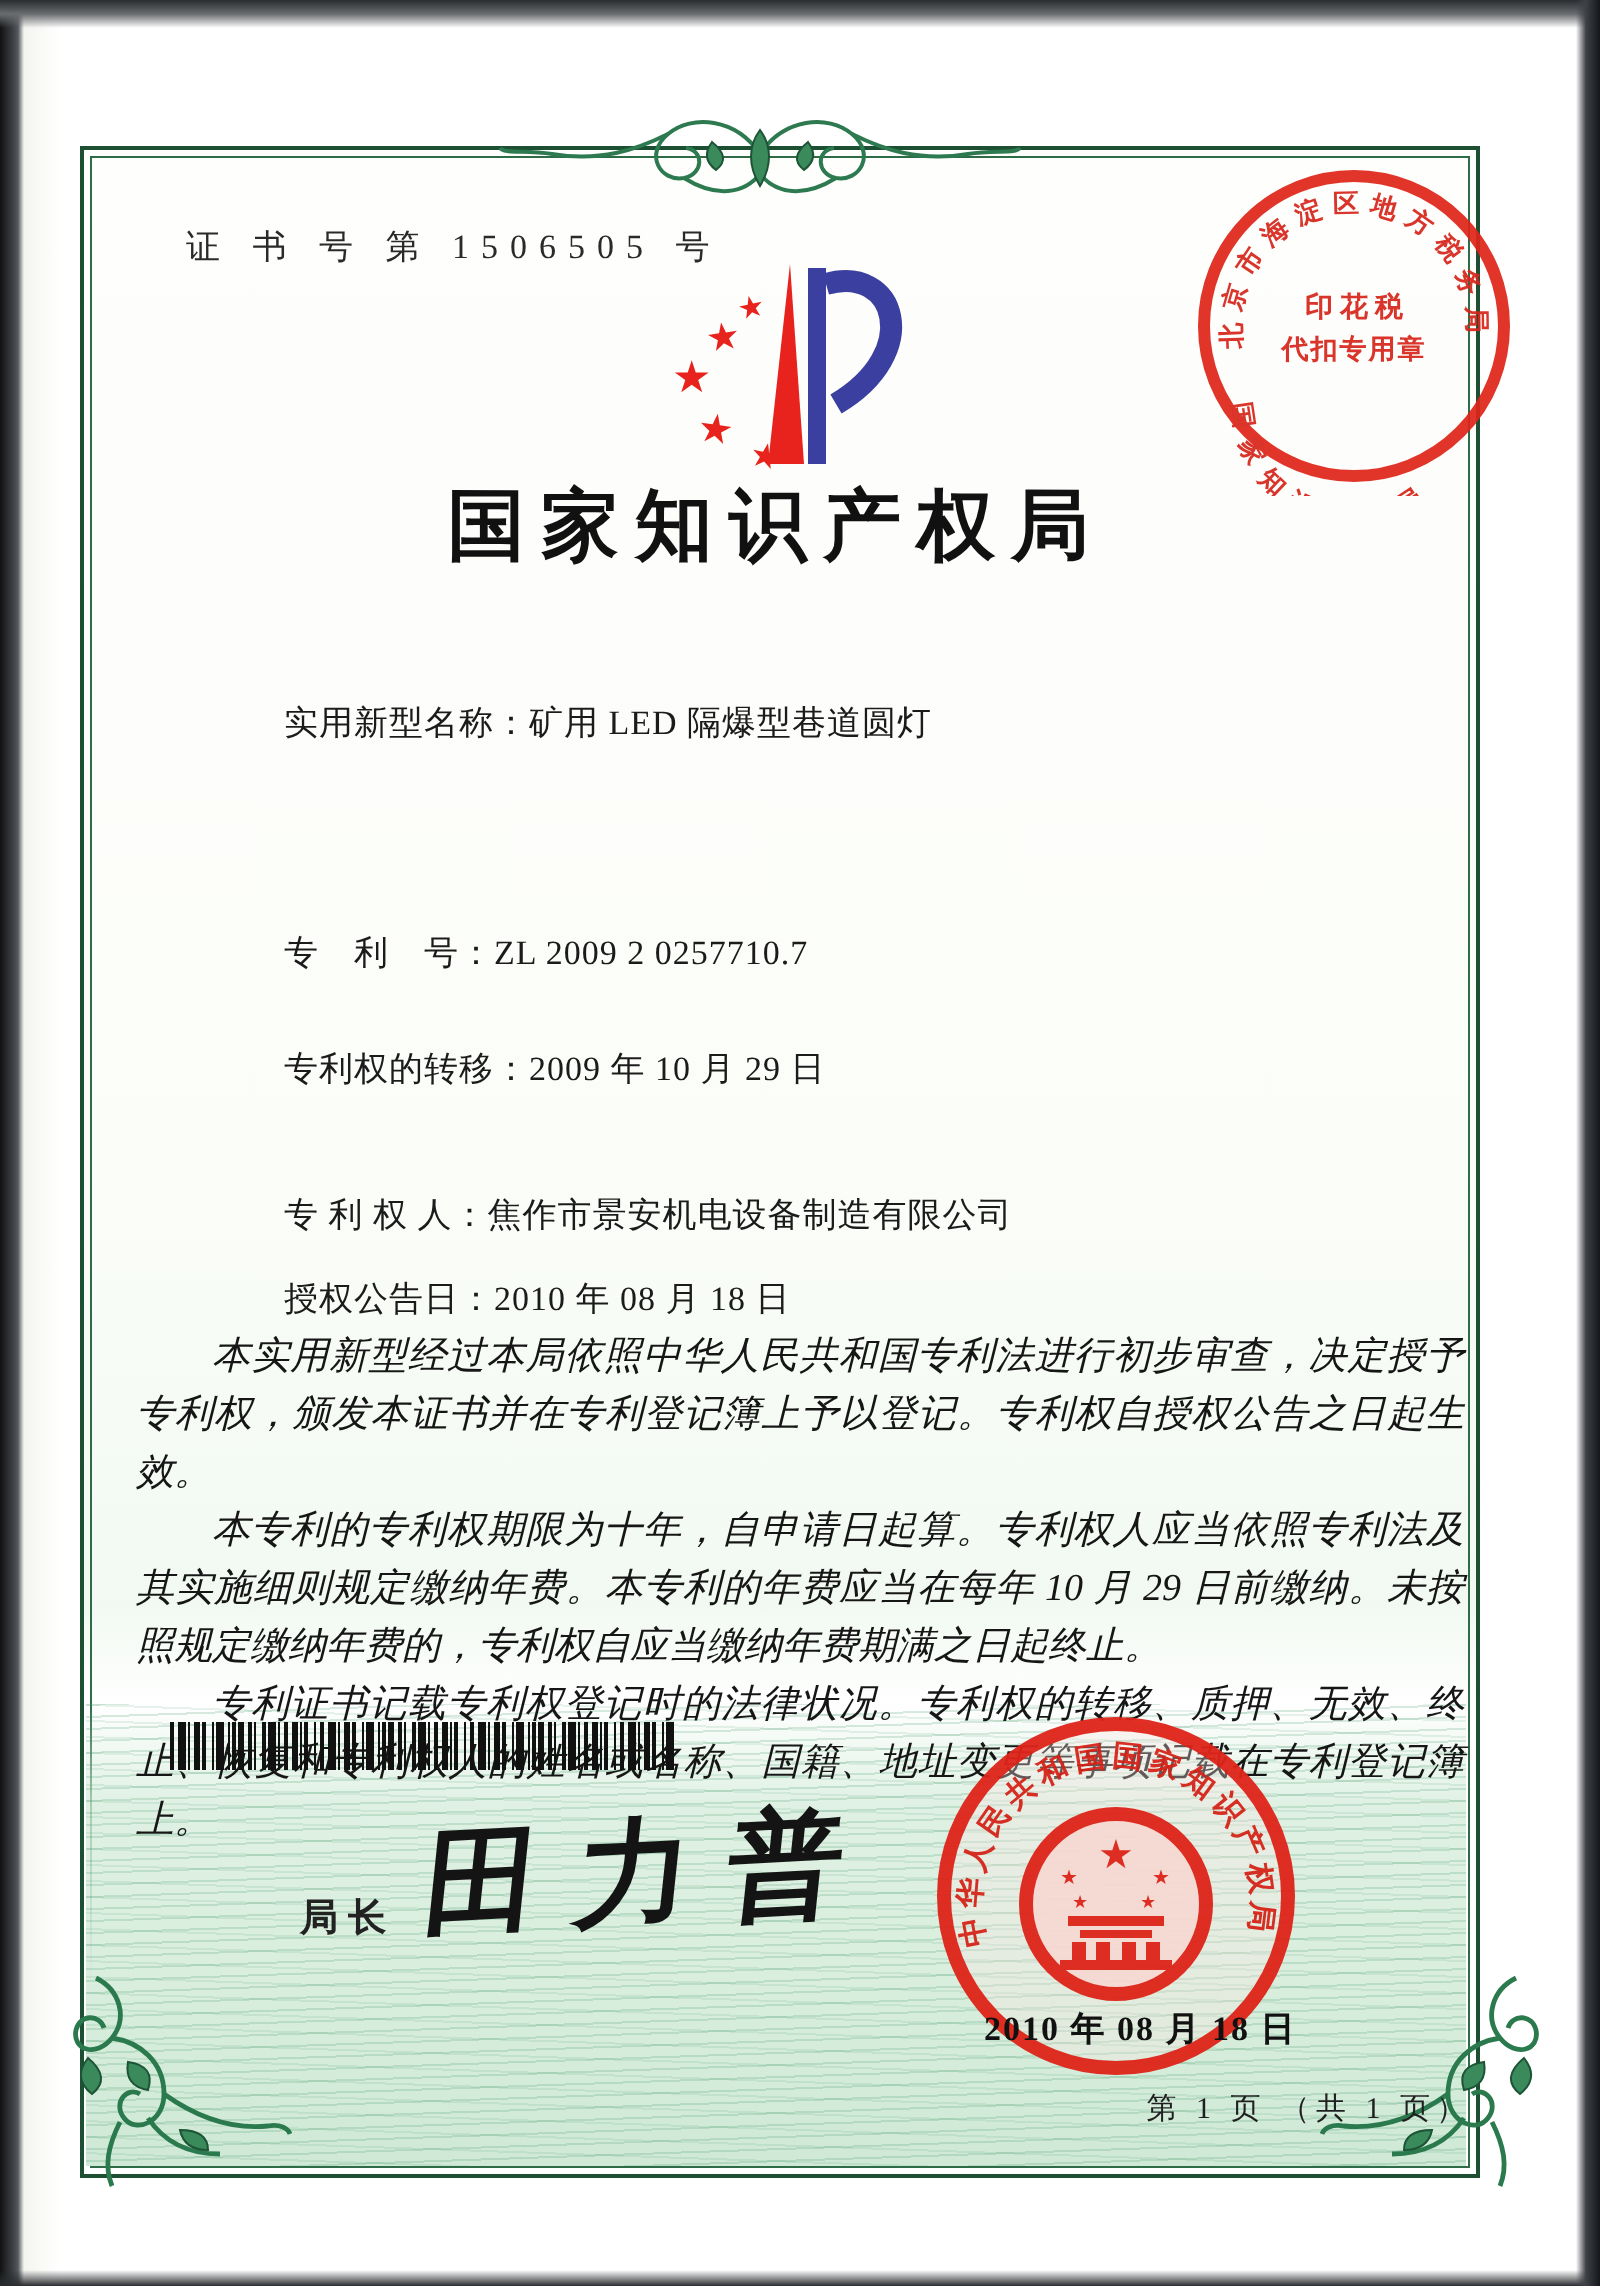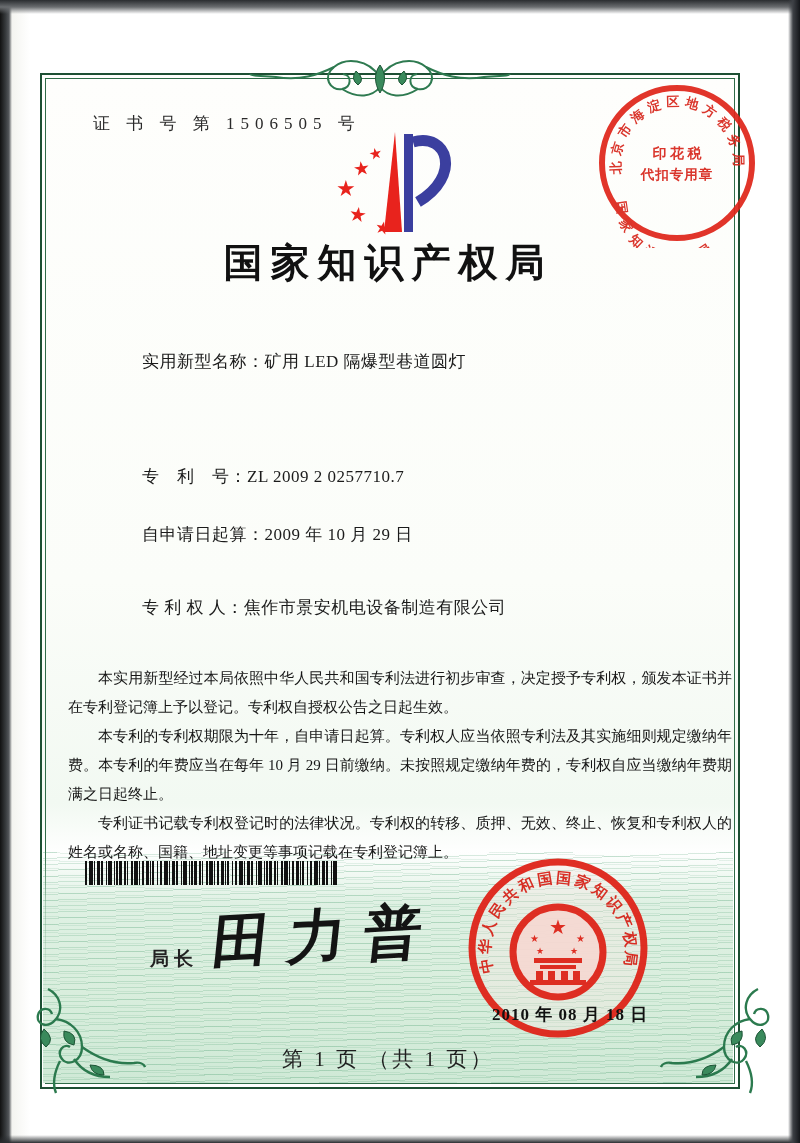--- a/index.html
+++ b/index.html
@@ -22,30 +22,30 @@
           repeating-linear-gradient(182deg, rgba(60,150,100,.12) 0 1px, rgba(60,150,100,0) 1px 8px),
           linear-gradient(180deg, rgba(212,236,218,0) 0%, rgba(212,236,218,.75) 22%, #d9eedd 60%, #cfe9d6 100%);}
 
   .abs{position:absolute;z-index:6;}
   .cert-no{left:93px;top:112px;font-size:17px;letter-spacing:6px;color:#2a2a2a;}
   .logo{left:322px;top:128px;}
   .doc-title{left:40px;top:236px;width:696px;text-align:center;font-size:39px;font-weight:bold;
              letter-spacing:8px;color:#111;}
   .field{left:95px;font-size:17px;color:#1b1b1b;letter-spacing:.5px;margin-left:47px;}
   .f0{top:350px}.f1{top:408px}.f2{top:465px}.f3{top:523px}.f4{top:596px}.f5{top:638px}
-  .body-text{left:68px;top:664px;width:664px;font-size:15px;line-height:29px;text-align:justify;color:#161616;}
+  .body-text{left:68px;top:664px;width:664px;font-size:19px;line-height:29px;text-align:justify;color:#161616;font-style:italic;}
   .body-text p{margin:0;text-indent:2em;}
   .barcode{left:85px;top:861px;}
   .juzhang{left:150px;top:946px;font-size:19px;letter-spacing:5px;color:#222;font-weight:bold;}
   .signature{left:212px;top:898px;font-size:58px;font-weight:600;letter-spacing:18px;color:#141414;
              transform:rotate(-3deg) skewX(-9deg);font-family:"Liberation Serif",serif;}
   .seal-top{left:592px;top:78px;z-index:7;}
   .seal-bottom{left:464px;top:856px;z-index:7;}
   .seal-date{left:492px;top:1003px;font-size:17px;font-weight:bold;letter-spacing:1px;color:#111;z-index:8;}
-  .footer{left:40px;top:1045px;width:696px;text-align:center;font-size:21px;letter-spacing:3px;color:#1f1f1f;}
+  .footer{left:40px;top:1045px;width:696px;text-align:right;font-size:15px;letter-spacing:3px;color:#1f1f1f;}
   .orn-top{left:248px;top:47px;z-index:2;}
   .orn-bl{left:30px;top:985px;z-index:3;}
   .orn-br{left:660px;top:985px;z-index:3;}
   .seal-arc{fill:#d7241a;font-weight:bold;font-family:"Liberation Serif",serif;}
 </style>
 </head>
 <body>
 
 <div class="stage">
 
@@ -130,22 +130,23 @@
       <textPath href="#taxBottom" startOffset="18">国家知识产权局</textPath>
     </text>
     <text class="seal-arc" x="85" y="80" font-size="14" text-anchor="middle">印 花 税</text>
     <text class="seal-arc" x="85" y="101" font-size="13.5" text-anchor="middle" letter-spacing="1">代扣专用章</text>
   </svg>
 
   <div class="abs doc-title">国家知识产权局</div>
 
   <div class="abs field f0"><span>实用新型名称：</span><span>矿用 LED 隔爆型巷道圆灯</span></div>
   <div class="abs field f2"><span>专　利　号：</span><span>ZL 2009 2 0257710.7</span></div>
-  <div class="abs field f3"><span>自申请日起算：</span><span>2009 年 10 月 29 日</span></div>
+  <div class="abs field f3"><span>专利权的转移：</span><span>2009 年 10 月 29 日</span></div>
   <div class="abs field f4"><span>专 利 权 人：</span><span>焦作市景安机电设备制造有限公司</span></div>
+  <div class="abs field f5"><span>授权公告日：</span><span>2010 年 08 月 18 日</span></div>
 
   <div class="abs body-text">
     <p>本实用新型经过本局依照中华人民共和国专利法进行初步审查，决定授予专利权，颁发本证书并在专利登记簿上予以登记。专利权自授权公告之日起生效。</p>
     <p>本专利的专利权期限为十年，自申请日起算。专利权人应当依照专利法及其实施细则规定缴纳年费。本专利的年费应当在每年 10 月 29 日前缴纳。未按照规定缴纳年费的，专利权自应当缴纳年费期满之日起终止。</p>
     <p>专利证书记载专利权登记时的法律状况。专利权的转移、质押、无效、终止、恢复和专利权人的姓名或名称、国籍、地址变更等事项记载在专利登记簿上。</p>
   </div>
 
   <svg class="abs barcode" width="252" height="24" viewBox="0 0 252 24">
     <line x1="0" y1="12" x2="252" y2="12" stroke="#111" stroke-width="24" stroke-dasharray="2 2 4 1 1 2 3 1 2 3 1 1 4 2 1 1 2 1 3 2 2 1 1 3 2 1 4 1 1 2 2 2 3 1 1 1 2 3 1 2"></line>
   </svg>

